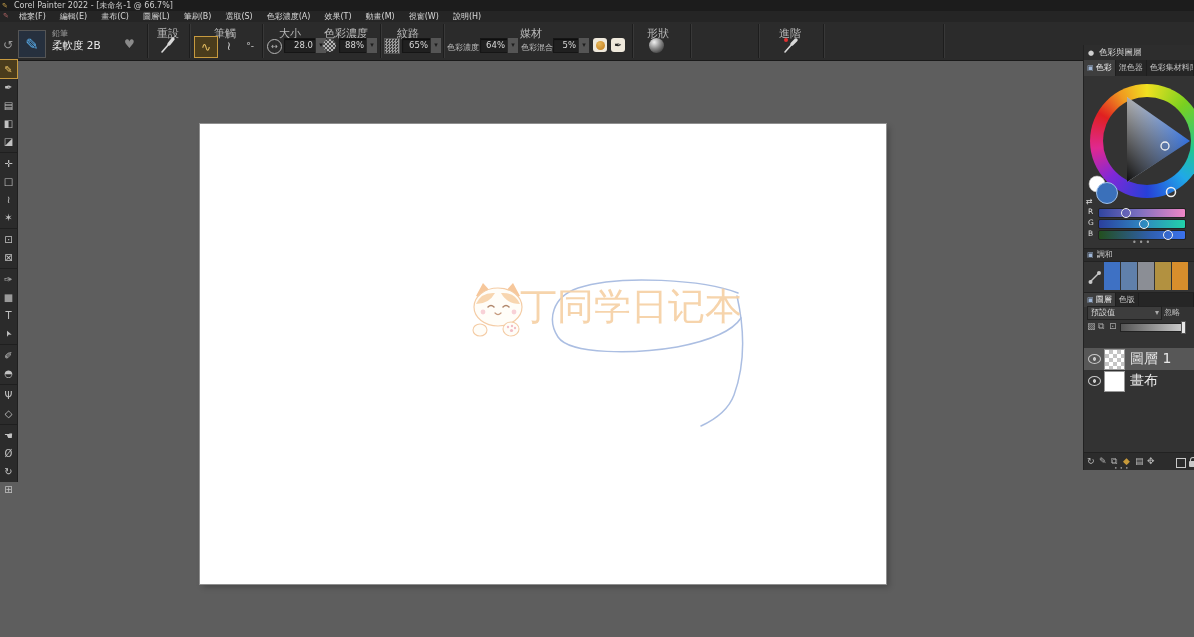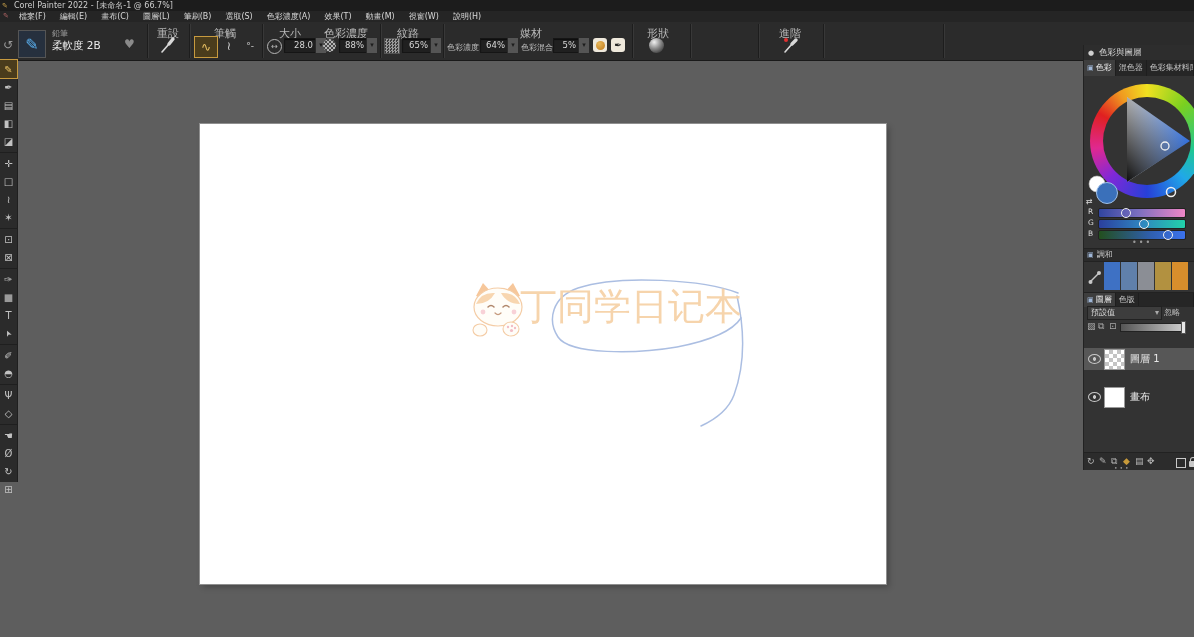--- a/index.html
+++ b/index.html
@@ -92,21 +92,21 @@
   .opslider{position:absolute;left:36px;top:278px;width:62px;height:7px;border:1px solid #222;
             background:linear-gradient(90deg,#555,#ccc);}
   .ophandle{position:absolute;left:97px;top:276px;width:3px;height:11px;background:#e8e8e8;border:1px solid #555;}
   .lsearch{position:absolute;left:5px;top:305px;font-size:12px;color:#737373;text-align:right;}
   .lrow{position:absolute;left:0;width:110px;height:22px;display:flex;align-items:center;}
   .lrow.selected{background:#575757;}
   .eye{width:11px;height:8px;border:1px solid #c8c8c8;border-radius:50%;margin:0 3px 0 4px;
        background:radial-gradient(circle at 50% 50%,#c8c8c8 1.5px,transparent 2px);}
   .lthumb{width:19px;height:19px;border:1px solid #999;margin-right:5px;background:#fff;}
   .lthumb.checker{background:repeating-conic-gradient(#c4c4c4 0% 25%,#fff 0% 50%) 0 0/8px 8px;}
-  .lname{font-size:10px;color:#e8e8e8;}
+  .lname{font-size:14px;color:#e8e8e8;}
   .lbottom{position:absolute;left:0;top:407px;width:110px;height:18px;background:#2c2c2c;border-top:1px solid #222;}
   .lbico{position:absolute;top:3px;font-size:9px;color:#b5b5b5;}
   .newlayer{position:absolute;left:92px;top:5px;width:8px;height:8px;border:1.5px solid #c8c8c8;}
   .lock{position:absolute;left:105px;top:8px;width:7px;height:6px;background:#c8c8c8;border-radius:1px;}
   .lock::before{content:"";position:absolute;top:-4px;left:1px;width:4px;height:4px;
                 border:1.2px solid #c8c8c8;border-bottom:none;border-radius:3px 3px 0 0;}
   .swapico{position:absolute;left:2px;top:152px;font-size:8px;color:#ddd;}
 </style>
 </head>
 <body>
@@ -380,21 +380,21 @@
     <div class="opslider"></div>
     <div class="ophandle"></div>
 
     <div class="lsearch">搜尋圖層名稱</div>
 
     <div class="lrow selected" style="top:303px;">
       <span class="eye"></span>
       <span class="lthumb checker"></span>
       <span class="lname">圖層 1</span>
     </div>
-    <div class="lrow" style="top:325px;margin-top:16px;">
+    <div class="lrow" style="top:325px;">
       <span class="eye"></span>
       <span class="lthumb"></span>
       <span class="lname">畫布</span>
     </div>
 
     <div class="lbottom">
       <span class="lbico" style="left:3px;">↻</span>
       <span class="lbico" style="left:15px;">✎</span>
       <span class="lbico" style="left:27px;">⧉</span>
       <span class="lbico" style="left:39px;color:#c89a3a;">◆</span>

